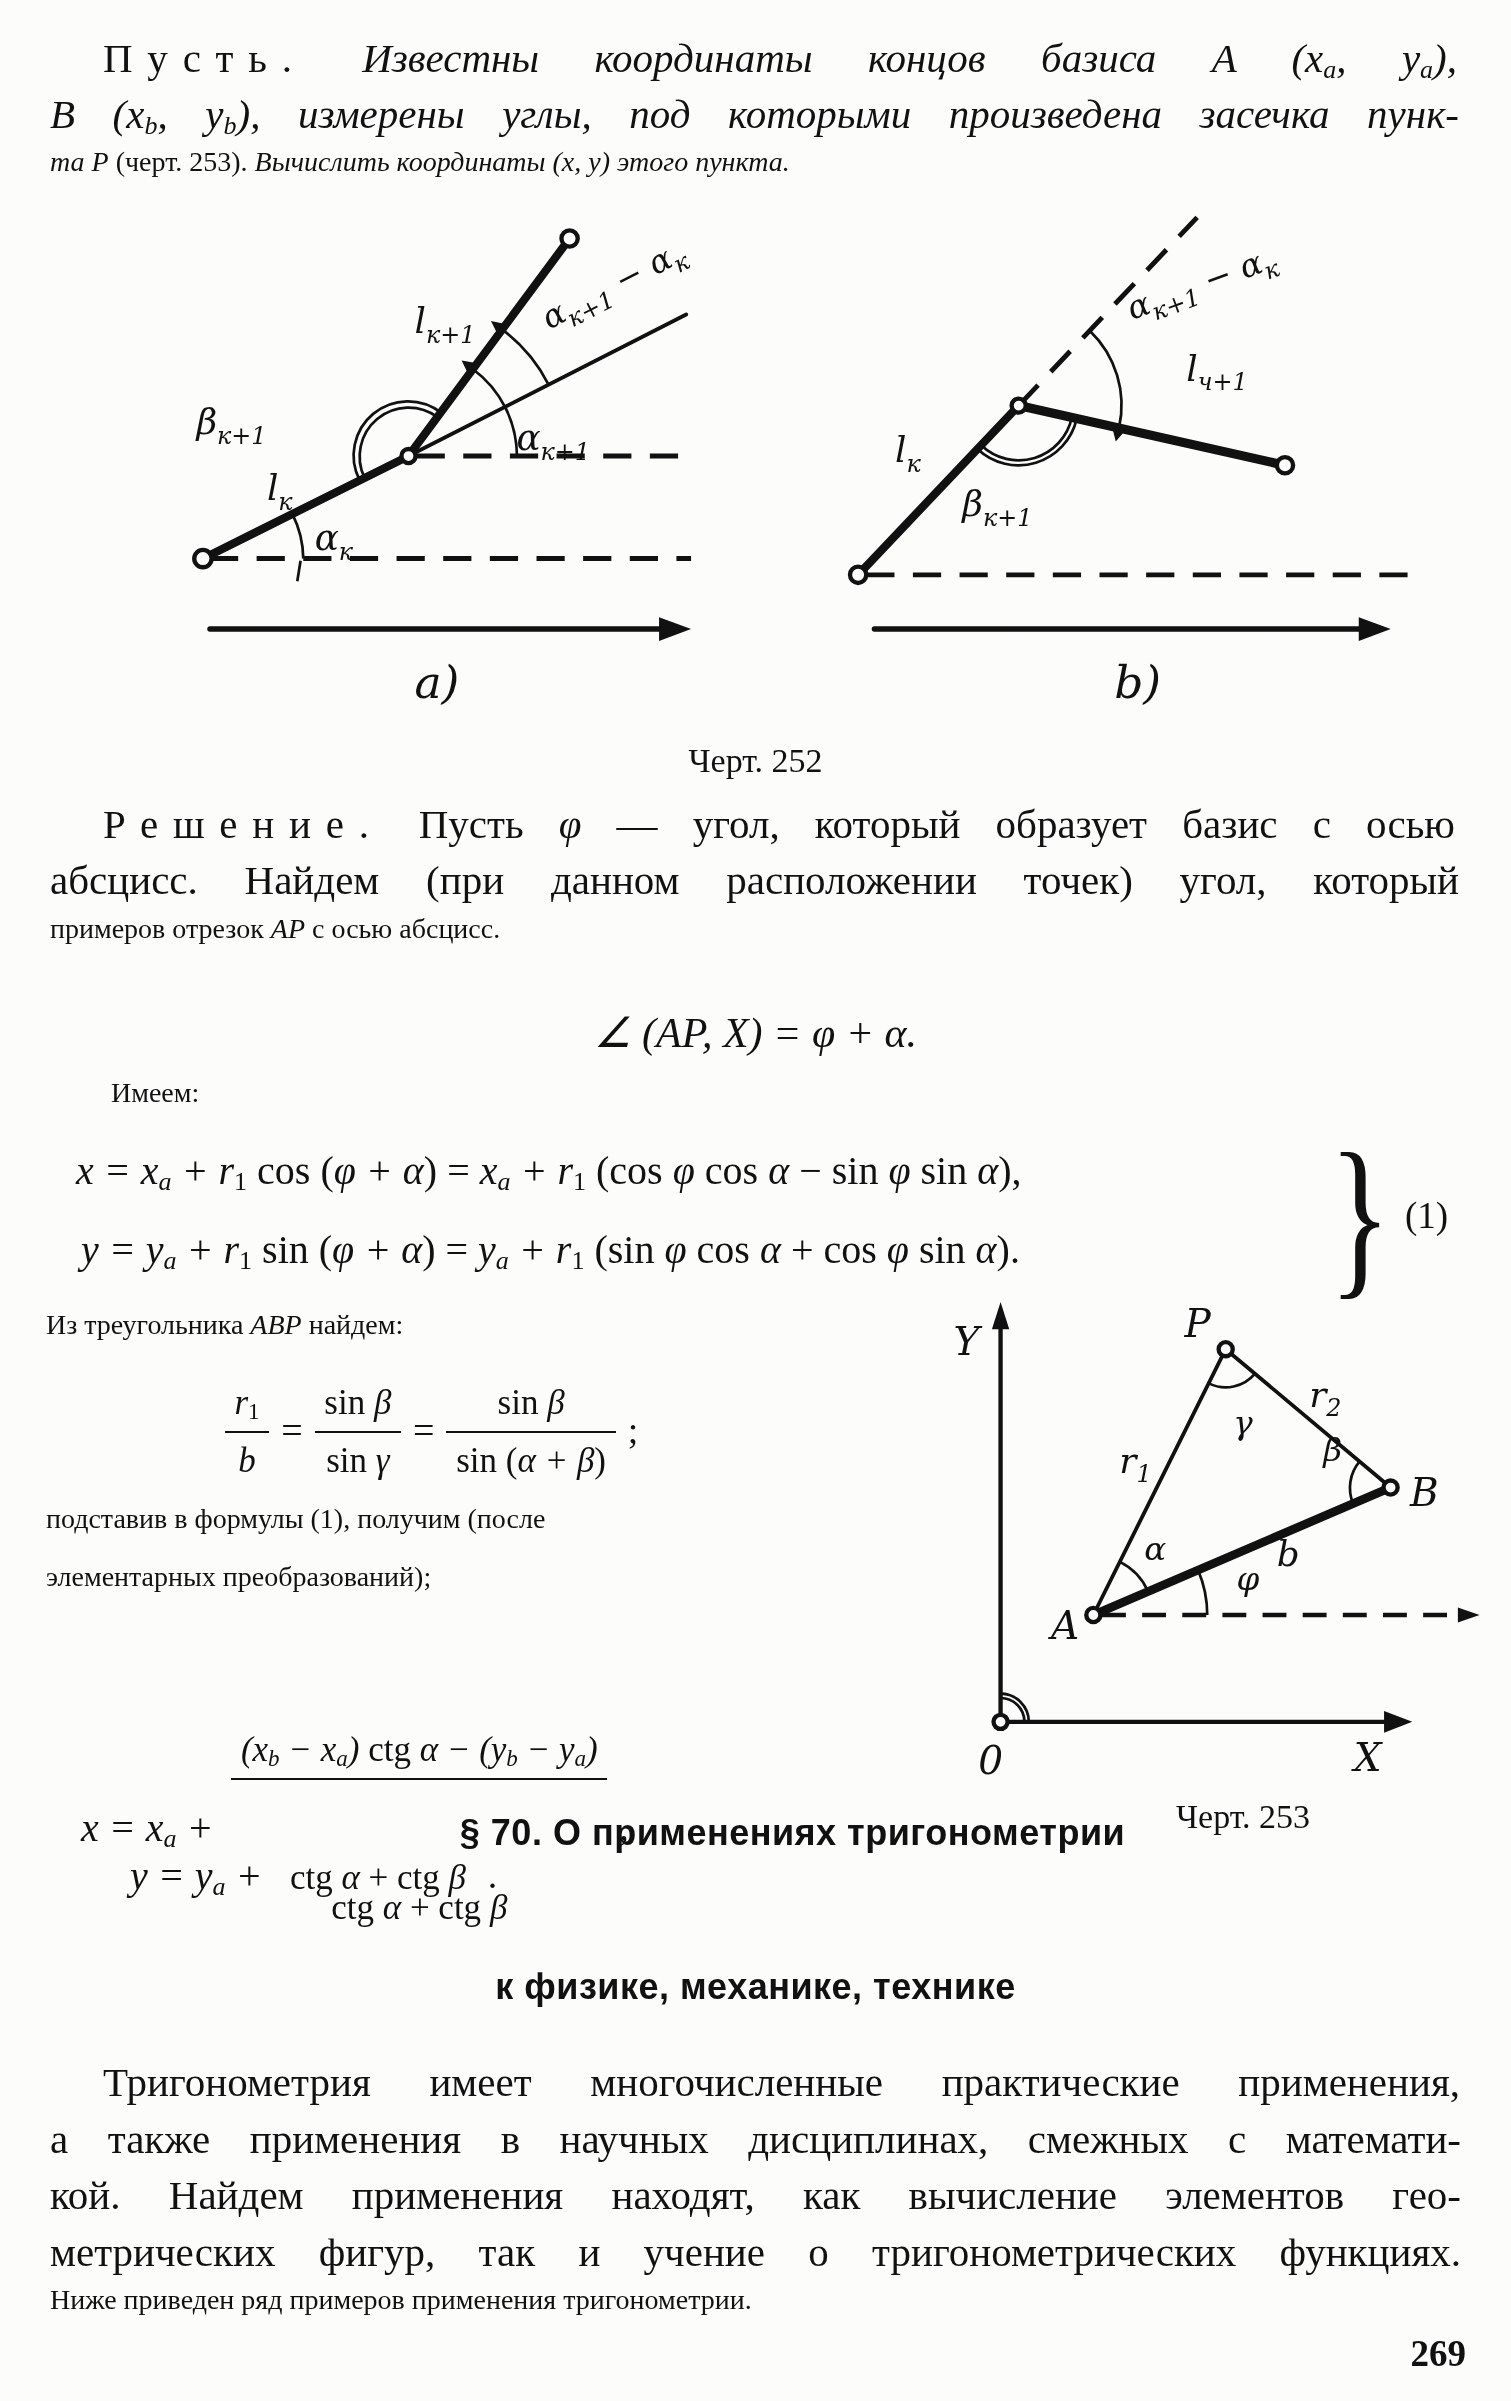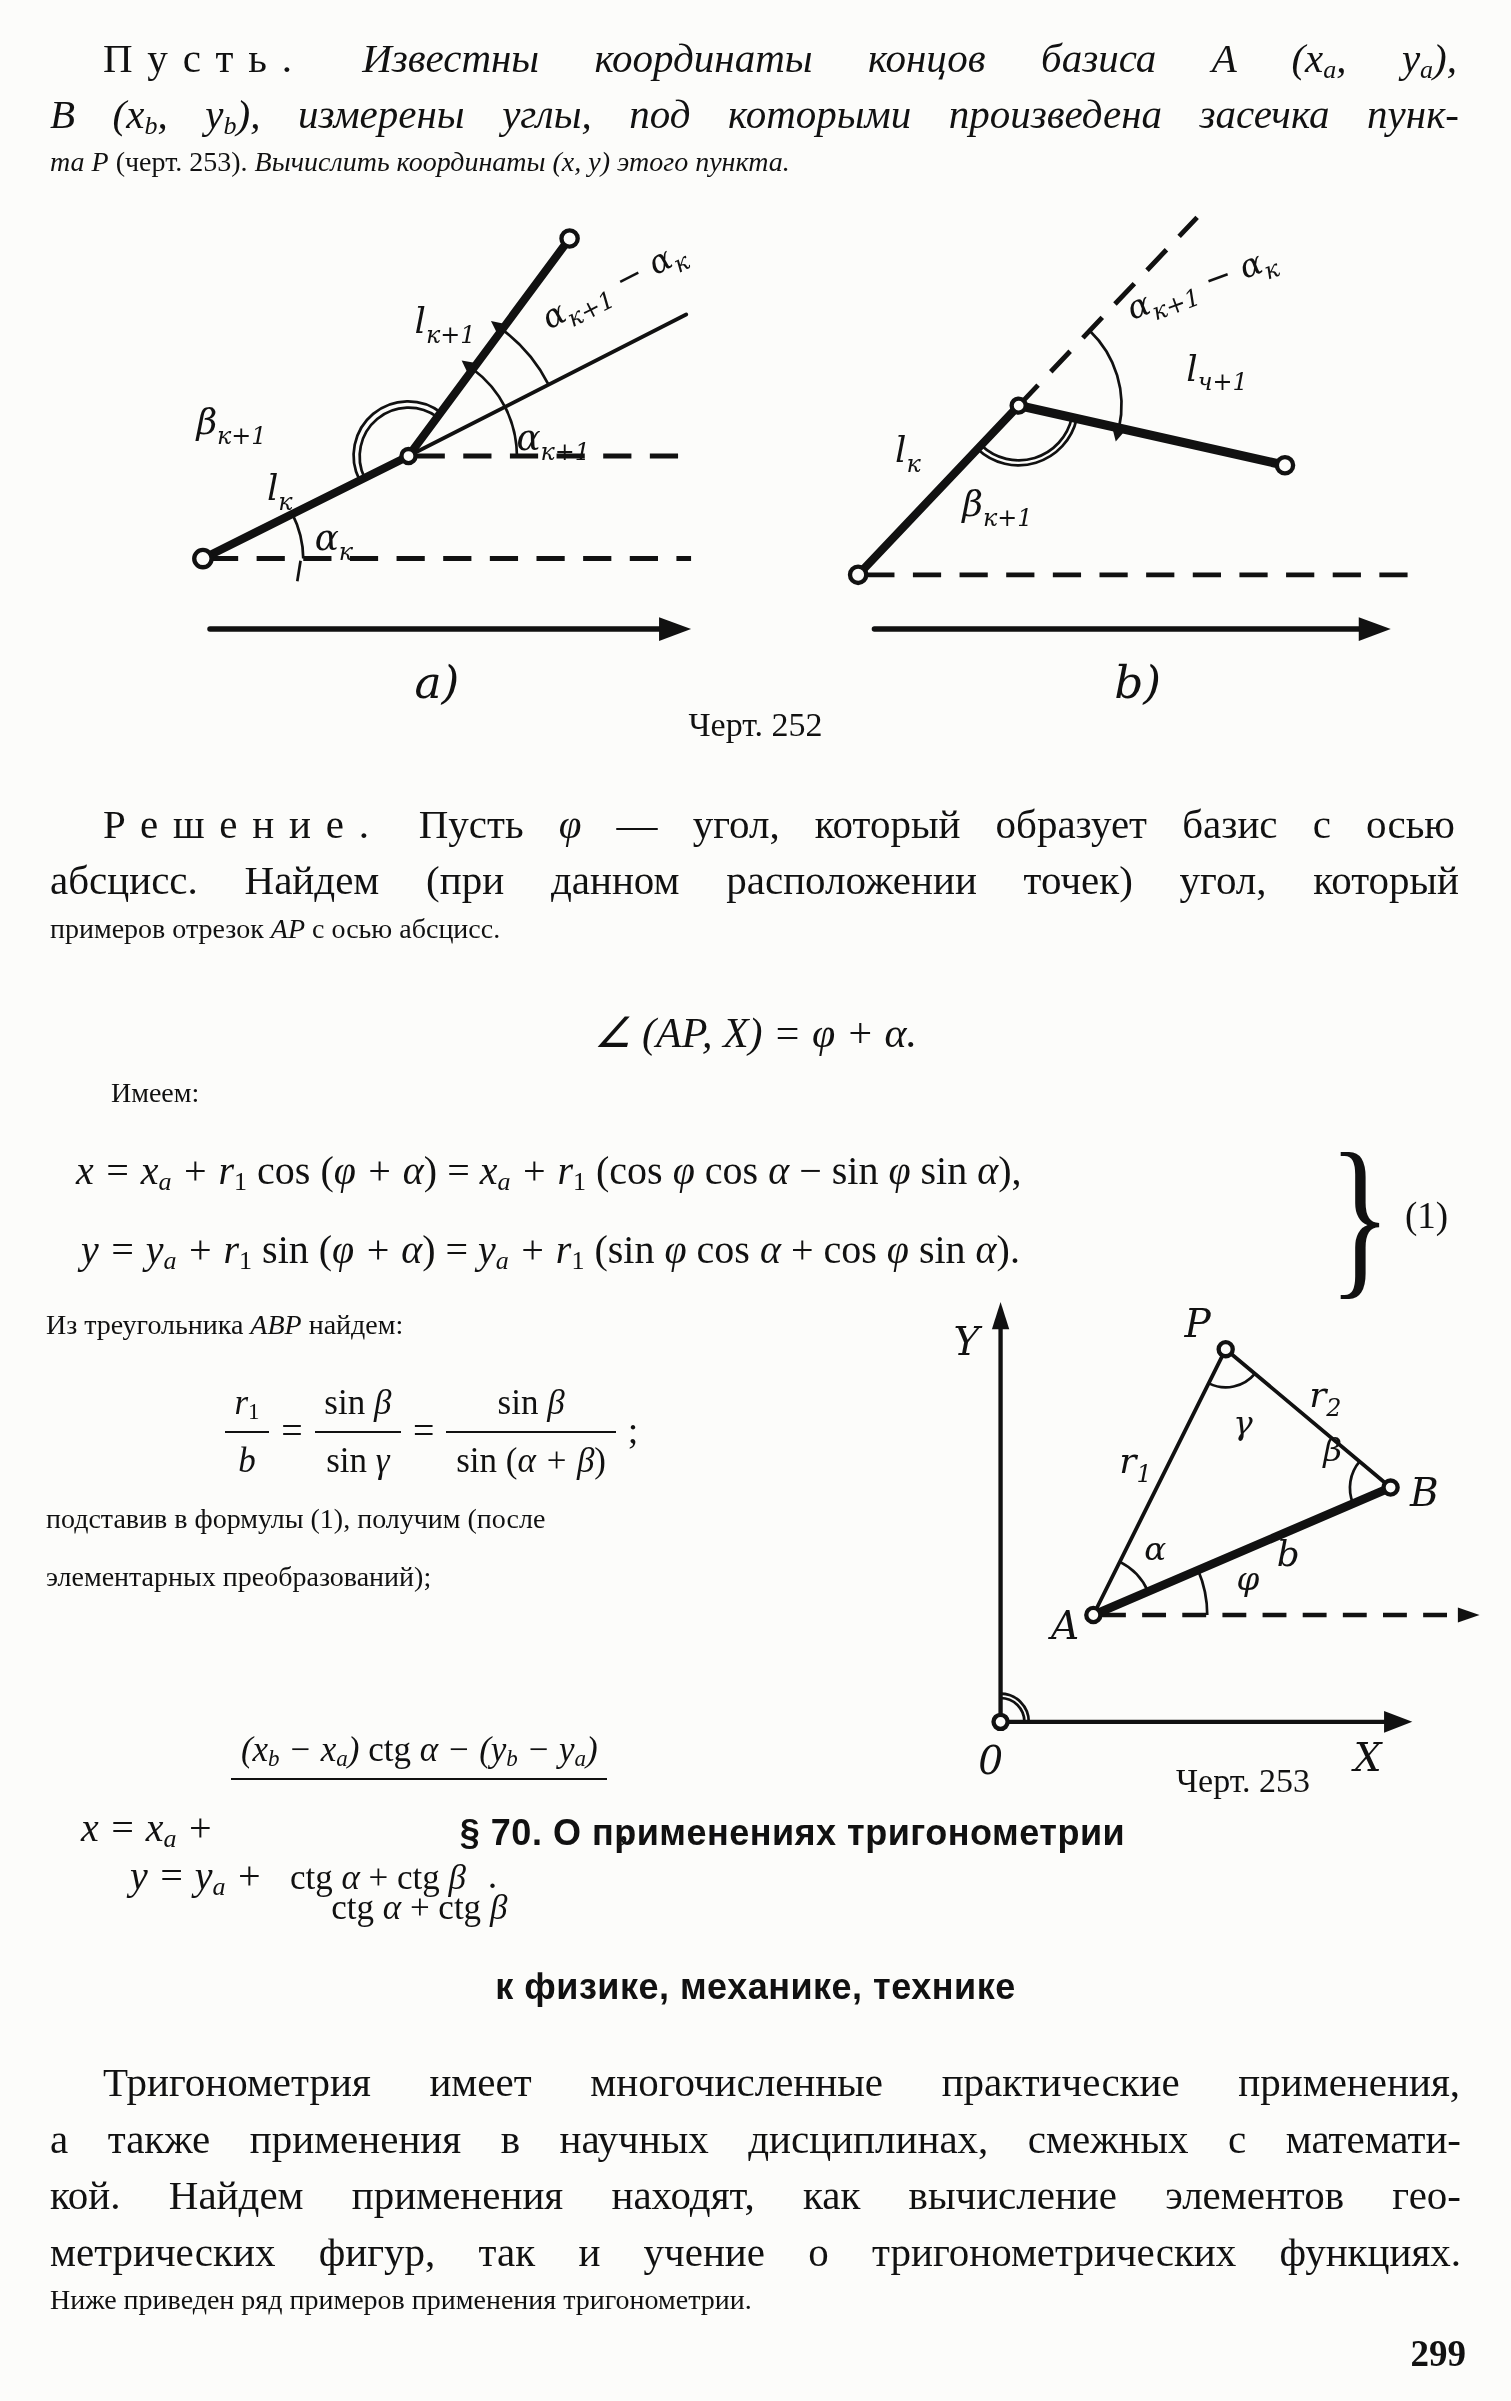--- a/index.html
+++ b/index.html
@@ -24,21 +24,21 @@
   .fcent{display:flex;align-items:center;}
   .frac{display:inline-block;vertical-align:middle;text-align:center;margin:0 7.6px;}
   .frac .num{display:block;border-bottom:2.7px solid #111;padding:2.2px 9.8px 6.5px;font-size:35px;}
   .frac .den{display:block;padding:5.4px 9.8px 0;font-size:35px;}
   .frac span, .frac sub{white-space:pre;}
   .frac sub{font-size:23px;}
   .opv{display:inline-block;vertical-align:middle;font-size:38px;margin:0 4.3px;}
   .leadv{display:inline-block;vertical-align:middle;font-size:40px;}
   .brace{position:absolute;font-size:179px;line-height:1.0;font-family:"Liberation Serif",serif;transform:scaleX(0.72);transform-origin:left top;font-weight:400;}
   .eqnum{position:absolute;font-size:37px;}
-  .cap{position:absolute;font-size:34px;text-align:center;}
+  .cap{position:absolute;font-size:34px;text-align:center;margin-top:36px;}
   .head{position:absolute;width:1511px;left:0;text-align:center;font-family:"Liberation Sans",sans-serif;font-weight:700;font-size:36px;letter-spacing:0.5px;}
   .pagenum{position:absolute;font-size:37px;font-weight:bold;font-family:"Liberation Serif",serif;}
   
   .svglab{font-family:"DejaVu Serif",serif;font-style:italic;font-size:66px;fill:#111;}
   .svgsub{font-size:44px;}
   .svgbig{font-family:"DejaVu Serif",serif;font-style:italic;font-size:84px;fill:#111;}
   svg .bar{stroke:#111;stroke-width:15;stroke-linecap:round;fill:none;}
   svg .bar2{stroke:#111;stroke-width:17;stroke-linecap:round;fill:none;}
   svg .thin{stroke:#111;stroke-width:7;stroke-linecap:round;fill:none;}
   svg .thin2{stroke:#111;stroke-width:5;fill:none;}
@@ -195,14 +195,14 @@
 
 <div class="head" style="top:1812px;padding-left:37px;">§ 70. О применениях тригонометрии</div>
 <div class="head" style="top:1966px;">к физике, механике, технике</div>
 
 <div class="jline" style="left:103px;top:2056px;width:1357px;">Тригонометрия имеет многочисленные практические применения,</div>
 <div class="jline" style="left:50px;top:2113px;width:1411px;">а также применения в научных дисциплинах, смежных с математи-</div>
 <div class="jline" style="left:50px;top:2169px;width:1411px;">кой. Найдем применения находят, как вычисление элементов гео-</div>
 <div class="jline" style="left:50px;top:2226px;width:1411px;">метрических фигур, так и учение о тригонометрических функциях.</div>
 <div class="nline" style="left:50px;top:2282px;">Ниже приведен ряд примеров применения тригонометрии.</div>
 
-<div class="pagenum" style="left:1314px;top:2332px;width:152px;text-align:right;">299</div>
+<div class="pagenum" style="left:1314px;top:2332px;width:152px;text-align:right;">269</div>
 
 
 </body></html>

